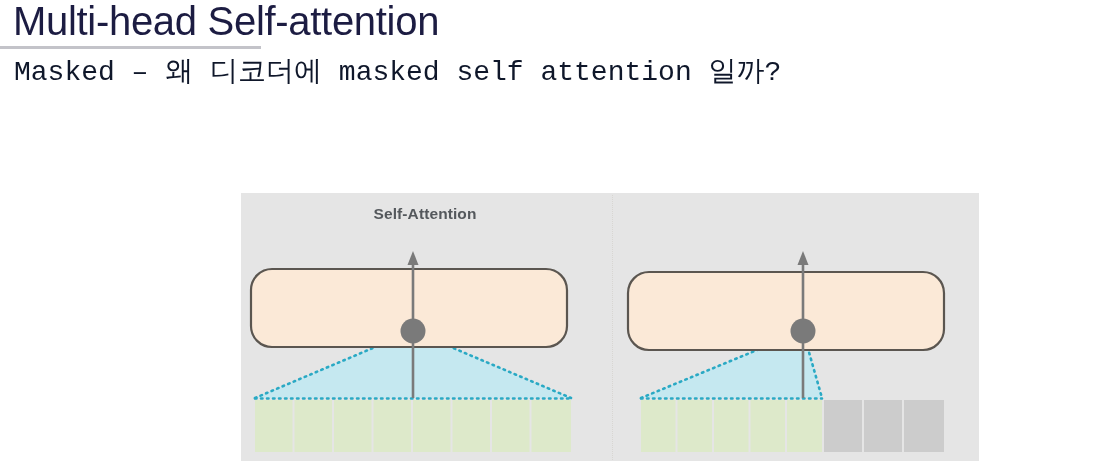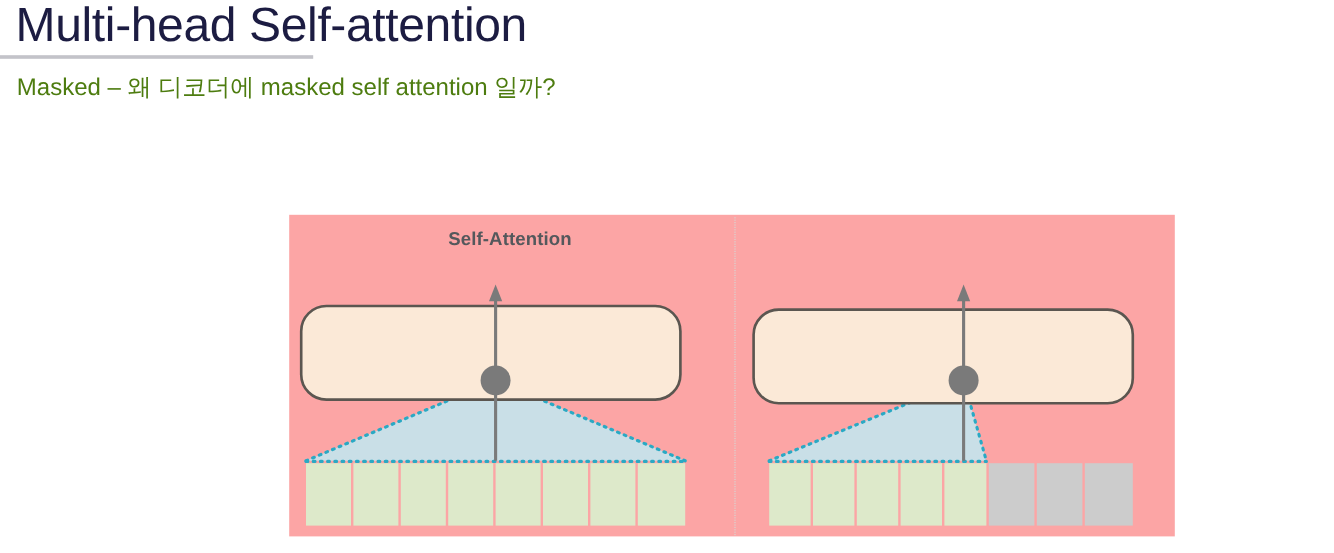--- a/index.html
+++ b/index.html
@@ -38,35 +38,36 @@
     left: 0px;
     top: 46px;
     width: 261px;
     height: 3px;
     background: #c3c3c9;
   }
   #slide-subtitle {
     position: absolute;
     left: 14px;
     top: 58px;
-    font-size: 20px;
+    font-size: 28px;
     line-height: 30px;
     font-weight: 400;
-    color: #4d7c0f;
+    color: #0f172a;
     white-space: nowrap;
+    font-family: Liberation Mono, monospace;
   }
 
   
   #figure-card {
     position: absolute;
     left: 241px;
-    top: 179px;
+    top: 193px;
     width: 738px;
     height: 268px;
-    background: #fca5a5;
+    background: #e5e5e5;
   }
   #panel-divider {
     position: absolute;
     left: 371px;
     top: 2px;
     width: 0px;
     height: 265px;
     border-left: 1.4px dotted #d8d6d2;
   }
 

